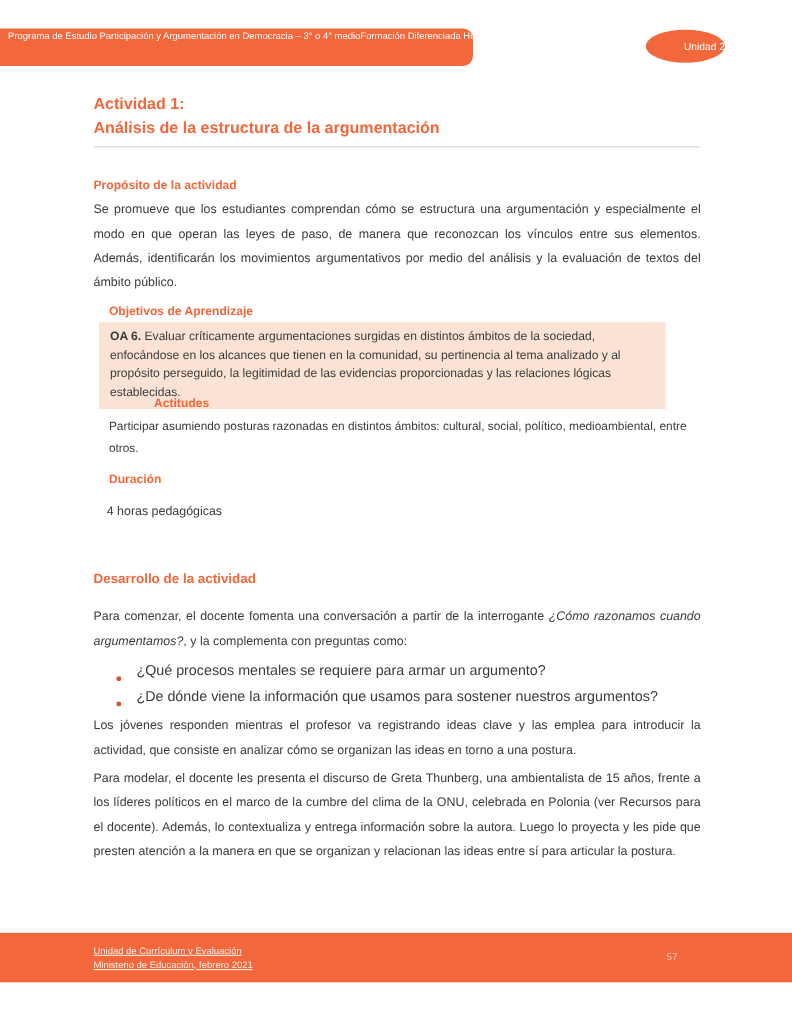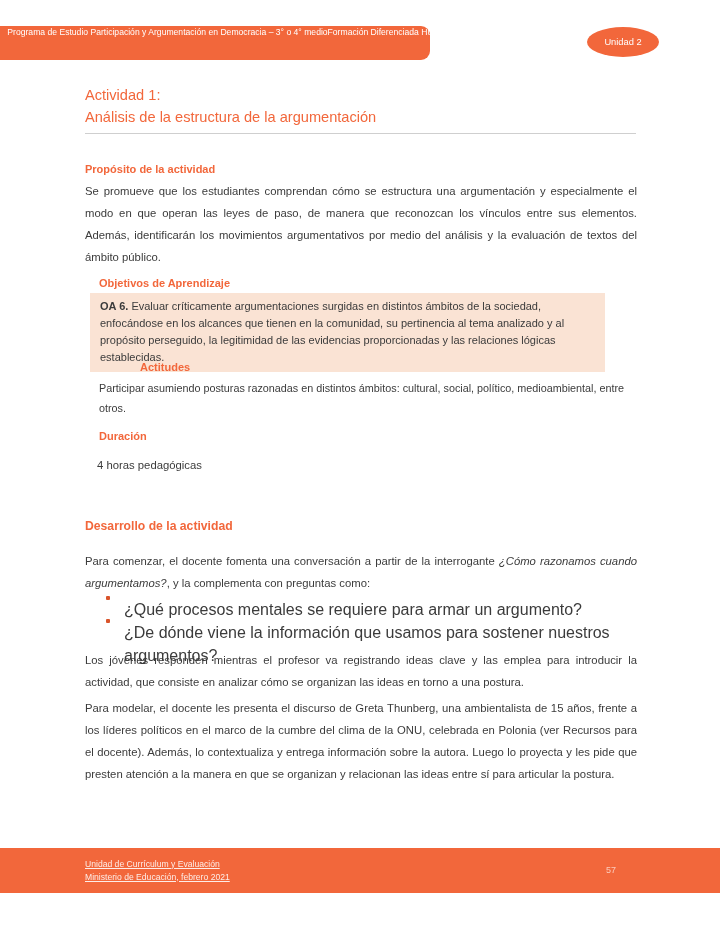--- a/index.html
+++ b/index.html
@@ -20,27 +20,27 @@
   .header-bar{
     position:absolute;left:0;top:26px;width:430px;height:34px;
     background:var(--orange);border-radius:0 9px 9px 0;
     display:flex;flex-direction:row;justify-content:center;
     padding-left:85px;color:#fff;font-size:8.6px;line-height:12.5px;
     white-space:nowrap;
   }
   .unit-badge{
     position:absolute;left:587px;top:27px;width:72px;height:30px;
     background:var(--orange);border-radius:50%;
-    display:flex;align-items:center;justify-content:center;
+    display:flex;align-items:center;justify-content:flex-end;
     color:#fff;font-size:9.3px;
   }
   
   .title-block{
     position:absolute;left:85px;top:84px;width:551px;
-    color:var(--orange);font-size:14.6px;font-weight:normal;line-height:22px;
+    color:var(--orange);font-size:14.6px;font-weight:bold;line-height:22px;
   }
   .title-rule{
     position:absolute;left:85px;top:133px;width:551px;height:1px;background:#cfcfcf;
   }
   
   .sec-heading{
     color:var(--orange);font-weight:bold;font-size:11px;line-height:15px;
   }
   .body-text{
     color:var(--body-text);font-size:11.3px;line-height:22px;
@@ -60,22 +60,22 @@
   .actitudes-heading{position:absolute;left:99px;top:360px;margin-left:41px;}
   .actitudes-body{position:absolute;left:99px;top:378px;width:535px;font-size:10.8px;line-height:20px;color:var(--body-text);}
   
   .duracion-heading{position:absolute;left:99px;top:429px;}
   .duracion-body{position:absolute;left:97px;top:447px;font-size:11.3px;color:var(--body-text);margin-top:12px;}
   
   .desarrollo-heading{position:absolute;left:85px;top:519px;font-size:12.2px;}
   .para1{position:absolute;left:85px;top:550px;width:552px;}
   .bullet-list{position:absolute;left:106px;top:598px;width:520px;list-style:none;}
   .bullet-item{
-    display:flex;align-items:flex-start;color:var(--body-text);
-    font-size:16px;line-height:23px;
+    display:flex;align-items:flex-end;color:var(--body-text);
+    font-size:13px;line-height:23px;
   }
   .bullet-marker{
     width:4px;height:4px;background:#D9542B;border-radius:1px;
     margin-right:14px;flex:0 0 auto;position:relative;top:-2px;
   }
   .para2{position:absolute;left:85px;top:649px;width:552px;}
   .para3{position:absolute;left:85px;top:697px;width:552px;}
   .italic{font-style:italic;}
   
   .footer-bar{

